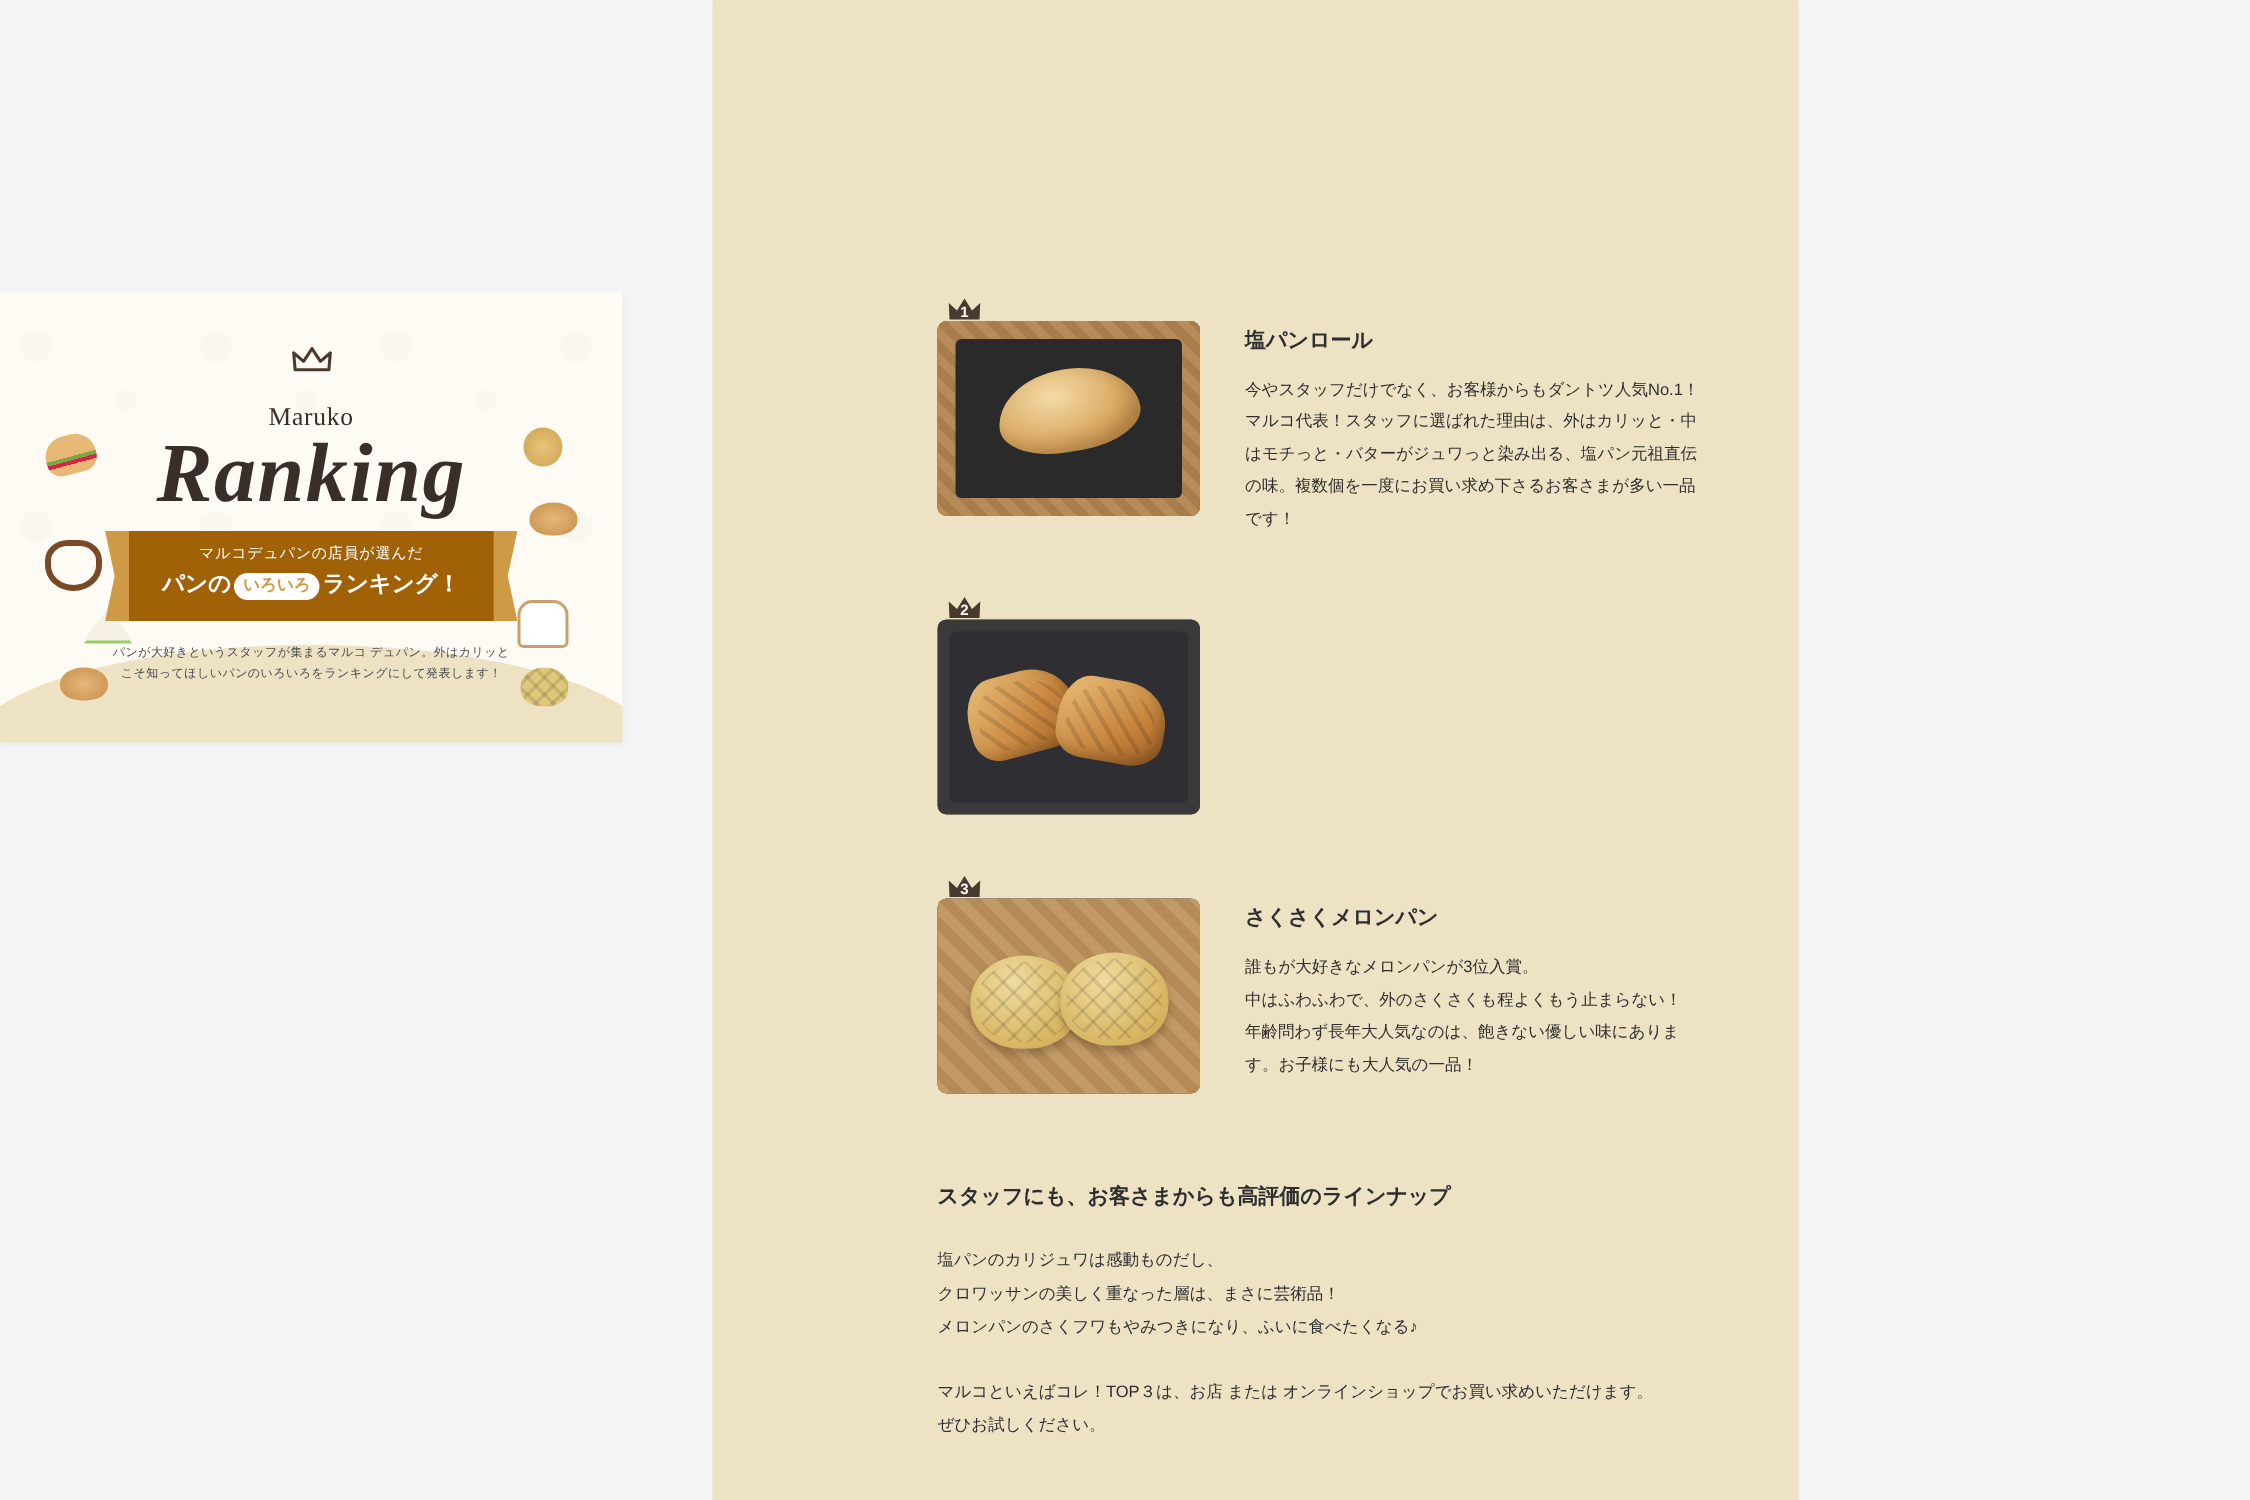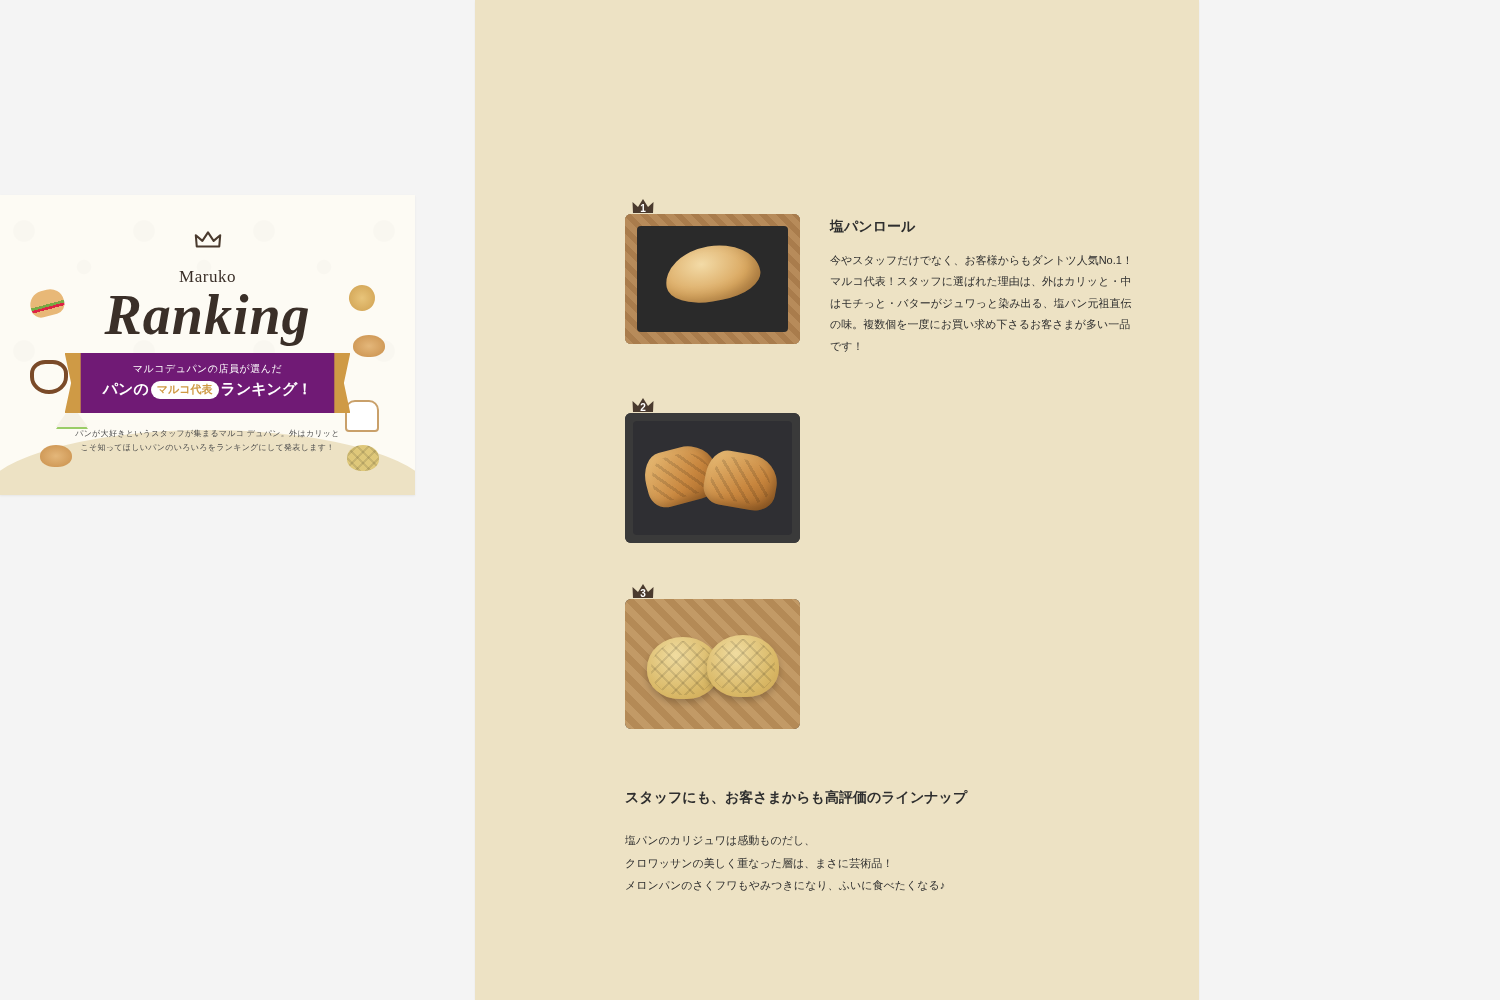--- a/index.html
+++ b/index.html
@@ -46,21 +46,21 @@
     font-family:Georgia,"Times New Roman",serif;
     font-style:italic;font-weight:700;
     font-size:56px;color:#3a2f28;
     margin-top:-4px;letter-spacing:1px;
   }
   .ribbon{
     position:relative;
     display:inline-block;
     margin-top:6px;
     padding:8px 26px 12px;
-    background:#701a75;
+    background:#a16207;
     color:#fff;
     border-radius:3px;
     font-size:12px;
     line-height:1.6;
   }
   .ribbon::before,.ribbon::after{
     content:"";position:absolute;top:0;width:16px;height:100%;
     background:#cf9a45;
   }
   .ribbon::before{left:-12px;clip-path:polygon(100% 0,100% 100%,0 100%,40% 50%,0 0);}
@@ -196,21 +196,21 @@
     <span class="crown">
       <svg class="crown-svg big" viewBox="0 0 32 24">
           <path fill="none" stroke="#4a3a2e" stroke-width="2.2" stroke-linejoin="round" d="M4 20 L3 8 L10 14 L16 5 L22 14 L29 8 L28 20 Z"></path>
         </svg>
     </span>
     <div class="brand">Maruko</div>
     <div class="ranking-title">Ranking</div>
     <div class="ribbon">
       <span class="line1">マルコデュパンの店員が選んだ</span>
       <span class="line2">
-        <span>パンの</span><span class="pill">マルコ代表</span><span>ランキング！</span>
+        <span>パンの</span><span class="pill">いろいろ</span><span>ランキング！</span>
       </span>
     </div>
     <div class="hero-desc">
       <span>パンが大好きというスタッフが集まるマルコ デュパン。外はカリッと</span><br>
       <span>こそ知ってほしいパンのいろいろをランキングにして発表します！</span>
     </div>
   </div>
 </div>
 
 <div class="panel">
@@ -261,24 +261,32 @@
                 <path fill="#4a3a2e" d="M2 17 L1.5 6 L7 11 L12 3 L17 11 L22.5 6 L22 17 Z"></path>
               </svg>
             <span class="num">3</span>
           </span>
           <div class="thumb t3">
             <div class="mat"></div>
               <div class="m1"></div>
               <div class="m2"></div>
           </div>
         </div>
+        <div class="item-body">
+          <div class="item-title">さくさくメロンパン</div>
+          <div class="item-desc">誰もが大好きなメロンパンが3位入賞。
+中はふわふわで、外のさくさくも程よくもう止まらない！
+年齢問わず長年大人気なのは、飽きない優しい味にあります。お子様にも大人気の一品！</div>
+        </div>
       </div>
 
     </div>
 
     <div class="summary">
       <h3>スタッフにも、お客さまからも高評価のラインナップ</h3>
       <p>塩パンのカリジュワは感動ものだし、
 クロワッサンの美しく重なった層は、まさに芸術品！
 メロンパンのさくフワもやみつきになり、ふいに食べたくなる♪</p>
+      <p>マルコといえばコレ！TOP３は、お店 または オンラインショップでお買い求めいただけます。
+ぜひお試しください。</p>
     </div>
   </div>
 </div>
 
 </body></html>

